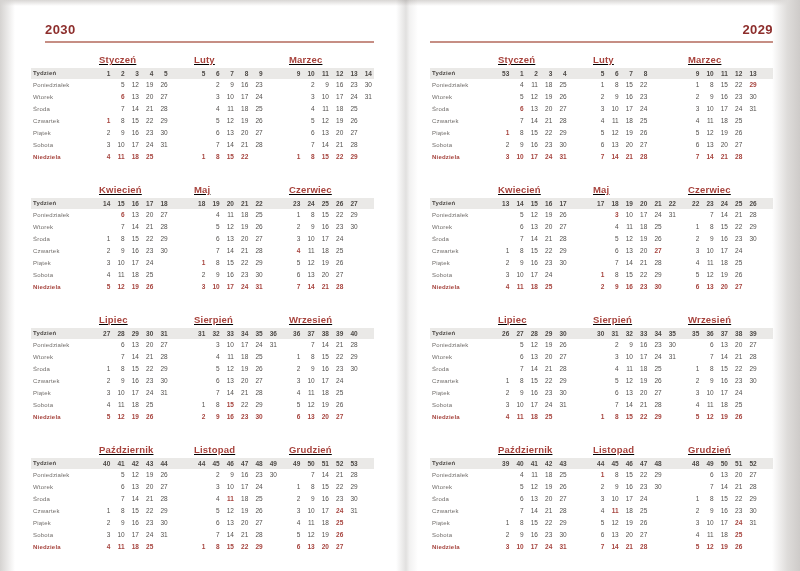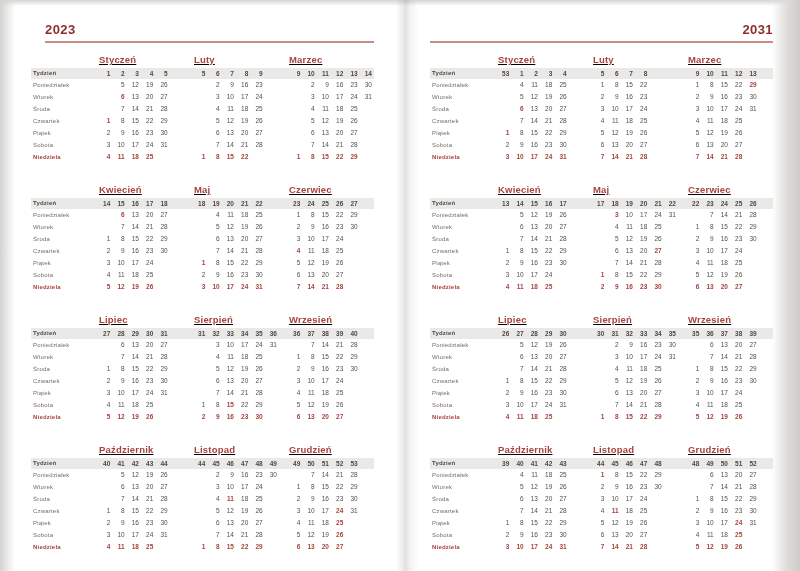--- a/index.html
+++ b/index.html
@@ -51,21 +51,21 @@
   .gutter     { position:absolute; top:0; left:396px; width:22px; height:571px; z-index:5;
                 background:linear-gradient(to right, rgba(90,85,80,0) 0%, rgba(90,85,80,0.18) 45%, rgba(90,85,80,0.08) 62%, rgba(90,85,80,0) 100%); }
 </style>
 </head>
 <body>
 
 <div class="spread">
   <div class="page left">
     <div class="content">
       <div class="year-row">
-        <span class="year">2023</span>
+        <span class="year">2030</span>
       </div>
       <div class="rule"></div>
       <div class="bands" id="grid-0">
           <div class="band">
             <div class="grid-row names-row">
               <span></span>
               <div class="month-name">Styczeń</div>
               <div class="month-name">Luty</div>
               <div class="month-name">Marzec</div>
             </div>
@@ -957,21 +957,21 @@
                 <span class="cell"></span>
               </div>
             </div>
           </div>
         </div>
     </div>
   </div>
   <div class="page right">
     <div class="content">
       <div class="year-row">
-        <span class="year">2031</span>
+        <span class="year">2029</span>
       </div>
       <div class="rule"></div>
       <div class="bands" id="grid-1">
           <div class="band">
             <div class="grid-row names-row">
               <span></span>
               <div class="month-name">Styczeń</div>
               <div class="month-name">Luty</div>
               <div class="month-name">Marzec</div>
             </div>

